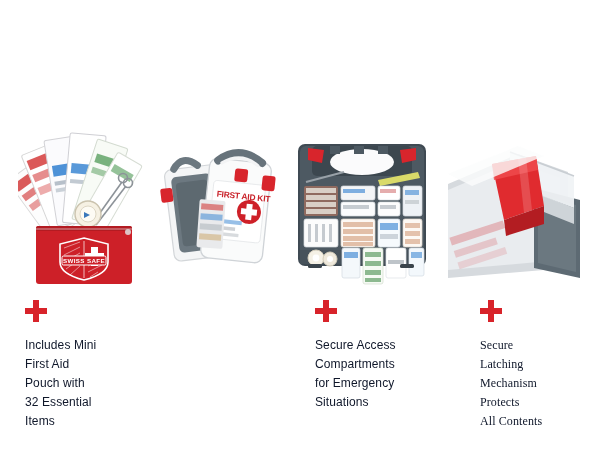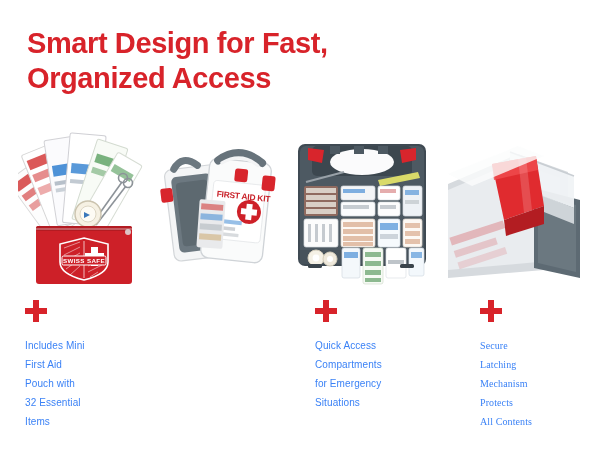--- a/index.html
+++ b/index.html
@@ -47,36 +47,32 @@
   .feature-1 { left: 168px; }
   .feature-2 { left: 315px; }
   .feature-3 { left: 480px; font-family: Liberation Serif, serif; }
 
   .plus-icon {
     display: block;
     width: 22px; height: 22px;
     margin-bottom: 14px;
   }
   .feature-text {
-    font-size: 10px;
+    font-size: 12px;
     line-height: 19px;
-    color: #3b82f6;
+    color: #0f172a;
     letter-spacing: 0.1px;
     white-space: pre-line;
   }
 </style>
 </head>
 <body>
 
 <div class="page">
 
-  <h1 class="headline">
-    <span class="l1">Smart Design for Fast,</span>
-    <span class="l2">Organized Access</span>
-  </h1>
 
   <div class="img-strip">
 
     <div class="photo photo-1">
       <svg viewBox="0 0 130 158" width="130" height="158">
 
         <g>
           <g transform="rotate(-36 64 98)">
             <rect x="30" y="18" width="34" height="74" rx="2" fill="#fdfdfd" stroke="#dadada" stroke-width="1"></rect>
             <rect x="33" y="24" width="28" height="9" fill="#cf2b2b" opacity=".78"></rect>
@@ -325,21 +321,21 @@
 Pouch with
 32 Essential
 Items</div>
     </div>
 
 
     <div class="feature feature-2">
       <svg class="plus-icon" viewBox="0 0 22 22">
         <path d="M8 0 h6 v8 h8 v6 h-8 v8 h-6 v-8 h-8 v-6 h8 z" fill="#d8232a"></path>
       </svg>
-      <div class="feature-text">Quick Access
+      <div class="feature-text">Secure Access
 Compartments
 for Emergency
 Situations</div>
     </div>
 
     <div class="feature feature-3">
       <svg class="plus-icon" viewBox="0 0 22 22">
         <path d="M8 0 h6 v8 h8 v6 h-8 v8 h-6 v-8 h-8 v-6 h8 z" fill="#d8232a"></path>
       </svg>
       <div class="feature-text">Secure

